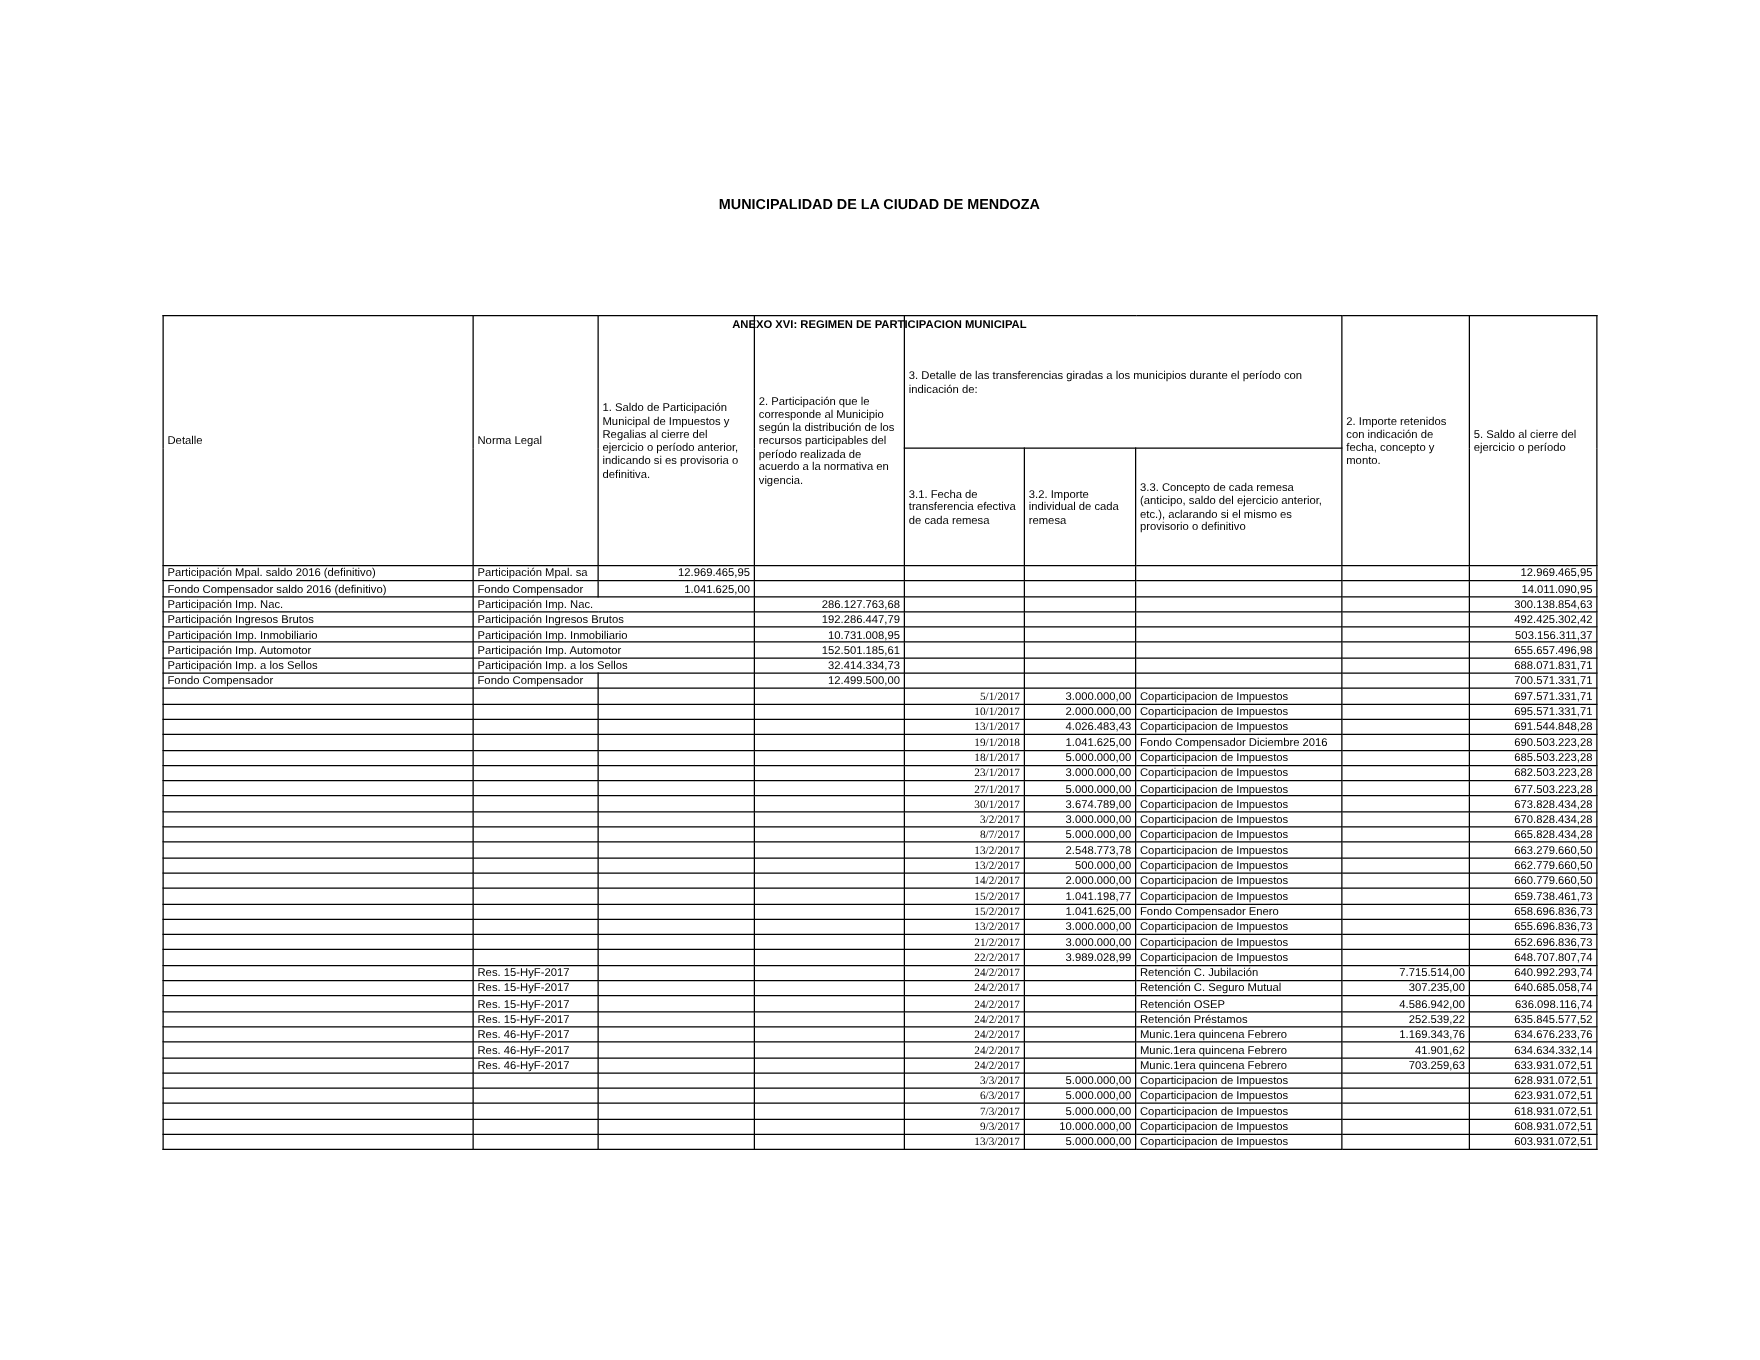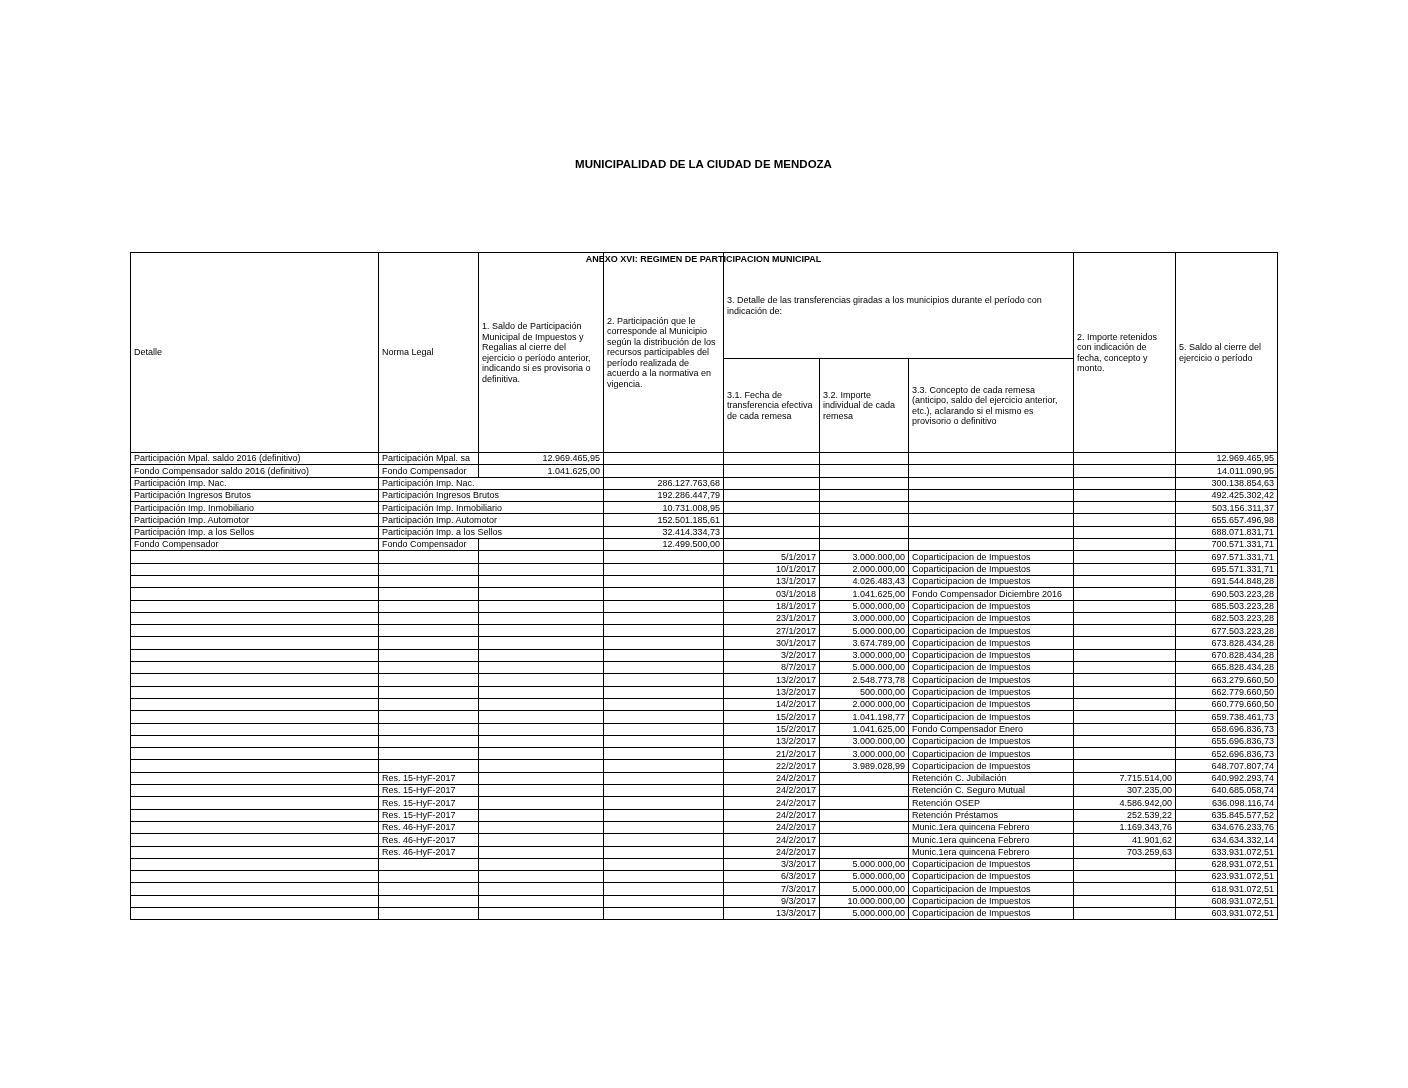--- a/index.html
+++ b/index.html
@@ -26,21 +26,21 @@
     overflow:hidden;
   }
   thead td { text-align:left; padding:2px 4px; font-weight:normal; }
   tr.h1 { height:106px; }
   tr.h2 { height:94px; }
   tbody td { height:11.3px; white-space:nowrap; }
   td.left { text-align:left; }
   td.right { text-align:right; }
   td.clip { white-space:nowrap; overflow:hidden; }
   td.spill { white-space:nowrap; overflow:visible; }
-  td.fecha { padding-right:13px; }
+  td.fecha { padding-right:13px;font-family:Liberation Serif, serif; }
 </style>
 </head>
 <body>
 
 <div class="page">
   <div class="title t1">MUNICIPALIDAD DE LA CIUDAD DE MENDOZA</div>
   <div class="title t3">ANEXO XVI: REGIMEN DE PARTICIPACION MUNICIPAL</div>
 
   <table class="grid">
     <colgroup>
@@ -185,21 +185,21 @@
           <td class="right">4.026.483,43</td>
           <td class="left clip">Coparticipacion de Impuestos</td>
           <td class="right"></td>
           <td class="right">691.544.848,28</td>
         </tr>
         <tr>
           <td class="left clip"></td>
           <td class="left clip"></td>
           <td class="right"></td>
           <td class="right"></td>
-          <td class="right fecha">03/1/2018</td>
+          <td class="right fecha">19/1/2018</td>
           <td class="right">1.041.625,00</td>
           <td class="left clip">Fondo Compensador Diciembre 2016</td>
           <td class="right"></td>
           <td class="right">690.503.223,28</td>
         </tr>
         <tr>
           <td class="left clip"></td>
           <td class="left clip"></td>
           <td class="right"></td>
           <td class="right"></td>

